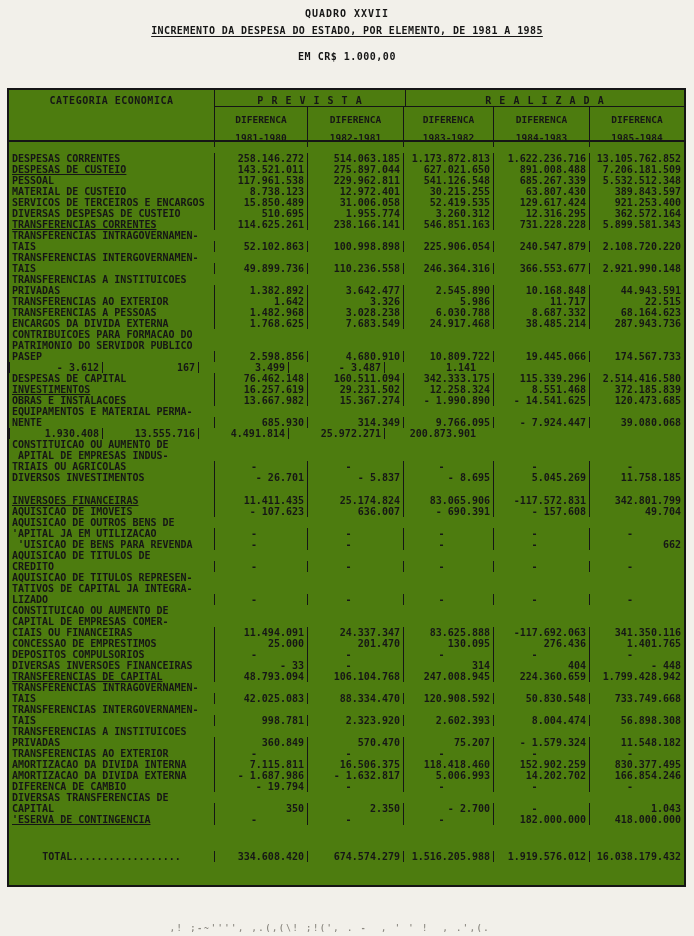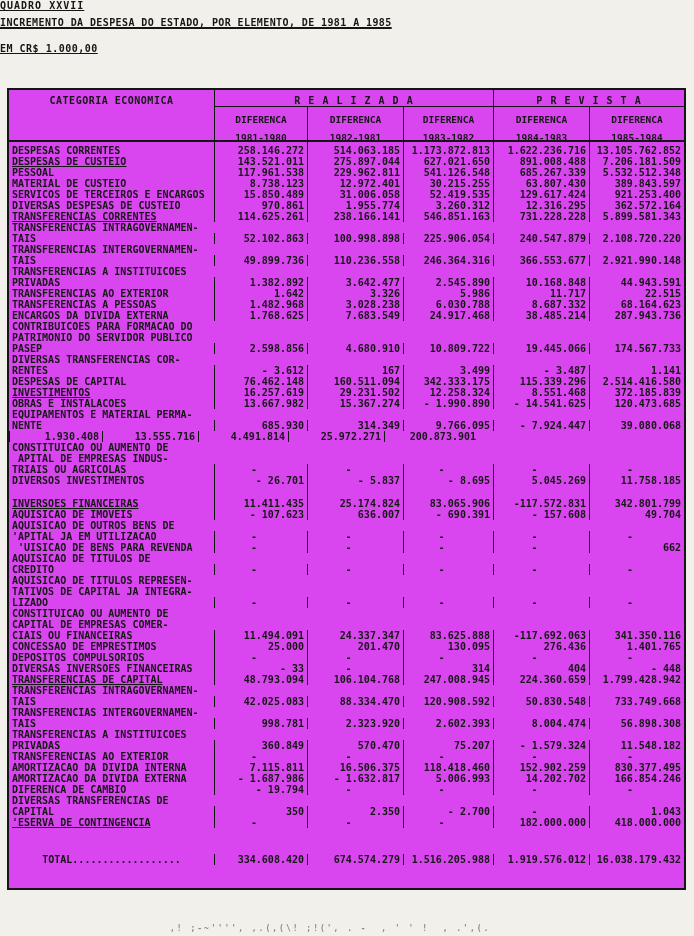--- a/index.html
+++ b/index.html
@@ -4,48 +4,48 @@
 <style>
   html,body{margin:0;padding:0;}
   body{
     width:694px;height:936px;overflow:hidden;
     background:#f2f0ea;
     font-family:"DejaVu Sans Mono","Liberation Mono",monospace;
     font-weight:bold;color:#161616;
     -webkit-font-smoothing:none;
   }
   .page{position:relative;width:694px;height:936px;}
-  .titleblock{padding-top:0;text-align:left;text-decoration:underline;}
+  .titleblock{padding-top:8px;text-align:center;}
   .title{font-size:10px;letter-spacing:1px;}
   .subtitle{margin-top:6px;font-size:10px;letter-spacing:.4px;text-decoration:underline;text-underline-offset:2px;}
   .unitline{margin-top:15px;font-size:10px;letter-spacing:.5px;}
 
   .tbl{
     position:absolute;left:7px;top:88px;width:679px;
-    border:2px solid #151515;background:#d946ef;
+    border:2px solid #151515;background:#4d7c0f;
     box-sizing:border-box;
   }
   
   .c0{width:205px;}
   .c1{width:93px;}
   .c2{width:96px;}
   .c3{width:90px;}
   .c4{width:96px;}
   .c5{width:95px;}
   .bl{border-left:1px solid #151515;}
 
   .thead{display:flex;border-bottom:2px solid #151515;height:52px;box-sizing:border-box;}
   .h-cat{box-sizing:border-box;padding-top:5px;text-align:center;font-size:10px;letter-spacing:.5px;}
   .h-right{flex:1;display:flex;flex-direction:column;}
   .h-groups{display:flex;height:23px;box-sizing:border-box;border-bottom:1px solid #151515;}
   .h-group{box-sizing:border-box;text-align:center;font-size:10px;padding-top:5px;letter-spacing:1px;}
   .h-cols{display:flex;flex:1;}
   .h-col{box-sizing:border-box;text-align:center;font-size:9.5px;line-height:18px;padding-top:4px;}
 
-  .tbody{box-sizing:border-box;padding-top:3px;padding-bottom:12px;}
+  .tbody{box-sizing:border-box;padding-top:11px;padding-bottom:12px;}
   .trow{display:flex;align-items:flex-end;}
   .cell{box-sizing:border-box;font-size:10px;line-height:11px;white-space:pre;overflow:hidden;}
   .lab{padding-left:3px;}
   .lab .u{text-decoration:underline;text-underline-offset:1px;}
   .val{text-align:right;padding-right:3px;}
   .val.dash{text-align:center;padding-right:14px;}
   .spacer{height:12px;}
   .spacer>.cell{height:12px;}
   .totalrow{display:flex;align-items:center;height:34px;margin-top:14px;}
   .totalrow .lab{text-align:center;padding-left:0;}
@@ -64,22 +64,22 @@
     <div class="title">QUADRO XXVII</div>
     <div class="subtitle">INCREMENTO DA DESPESA DO ESTADO, POR ELEMENTO, DE 1981 A 1985</div>
     <div class="unitline">EM CR$ 1.000,00</div>
   </div>
 
   <div class="tbl">
     <div class="thead">
       <div class="h-cat c0">CATEGORIA ECONOMICA</div>
       <div class="h-right">
         <div class="h-groups">
+          <div class="h-group bl" style="width:191px">P R E V I S T A</div>
           <div class="h-group bl" style="width:279px">R E A L I Z A D A</div>
-          <div class="h-group bl" style="width:191px">P R E V I S T A</div>
         </div>
         <div class="h-cols" id="subheaders">
             <div class="h-col bl c1" style="white-space: pre;">DIFERENCA
 1981-1980</div>
             <div class="h-col bl c2" style="white-space: pre;">DIFERENCA
 1982-1981</div>
             <div class="h-col bl c3" style="white-space: pre;">DIFERENCA
 1983-1982</div>
             <div class="h-col bl c4" style="white-space: pre;">DIFERENCA
 1984-1983</div>
@@ -124,21 +124,21 @@
         <div class="trow">
           <div class="cell lab c0"><span>SERVICOS DE TERCEIROS E ENCARGOS</span></div>
           <div class="cell val bl c1">15.850.489</div>
           <div class="cell val bl c2">31.006.058</div>
           <div class="cell val bl c3">52.419.535</div>
           <div class="cell val bl c4">129.617.424</div>
           <div class="cell val bl c5">921.253.400</div>
         </div>
         <div class="trow">
           <div class="cell lab c0"><span>DIVERSAS DESPESAS DE CUSTEIO</span></div>
-          <div class="cell val bl c1">970.861</div>
+          <div class="cell val bl c1">510.695</div>
           <div class="cell val bl c2">1.955.774</div>
           <div class="cell val bl c3">3.260.312</div>
           <div class="cell val bl c4">12.316.295</div>
           <div class="cell val bl c5">362.572.164</div>
         </div>
         <div class="trow">
           <div class="cell lab c0"><span class="u">TRANSFERENCIAS CORRENTES</span></div>
           <div class="cell val bl c1">114.625.261</div>
           <div class="cell val bl c2">238.166.141</div>
           <div class="cell val bl c3">546.851.163</div>
@@ -200,22 +200,20 @@
           <div class="cell lab c0"><span>CONTRIBUICOES PARA FORMACAO DO
 PATRIMONIO DO SERVIDOR PUBLICO
 PASEP</span></div>
           <div class="cell val bl c1">2.598.856</div>
           <div class="cell val bl c2">4.680.910</div>
           <div class="cell val bl c3">10.809.722</div>
           <div class="cell val bl c4">19.445.066</div>
           <div class="cell val bl c5">174.567.733</div>
         </div>
         <div class="trow">
-          <div class="cell lab c0"><span>DIVERSAS TRANSFERENCIAS COR-
-RENTES</span></div>
           <div class="cell val bl c1">- 3.612</div>
           <div class="cell val bl c2">167</div>
           <div class="cell val bl c3">3.499</div>
           <div class="cell val bl c4">- 3.487</div>
           <div class="cell val bl c5">1.141</div>
         </div>
         <div class="trow">
           <div class="cell lab c0"><span>DESPESAS DE CAPITAL</span></div>
           <div class="cell val bl c1">76.462.148</div>
           <div class="cell val bl c2">160.511.094</div>

